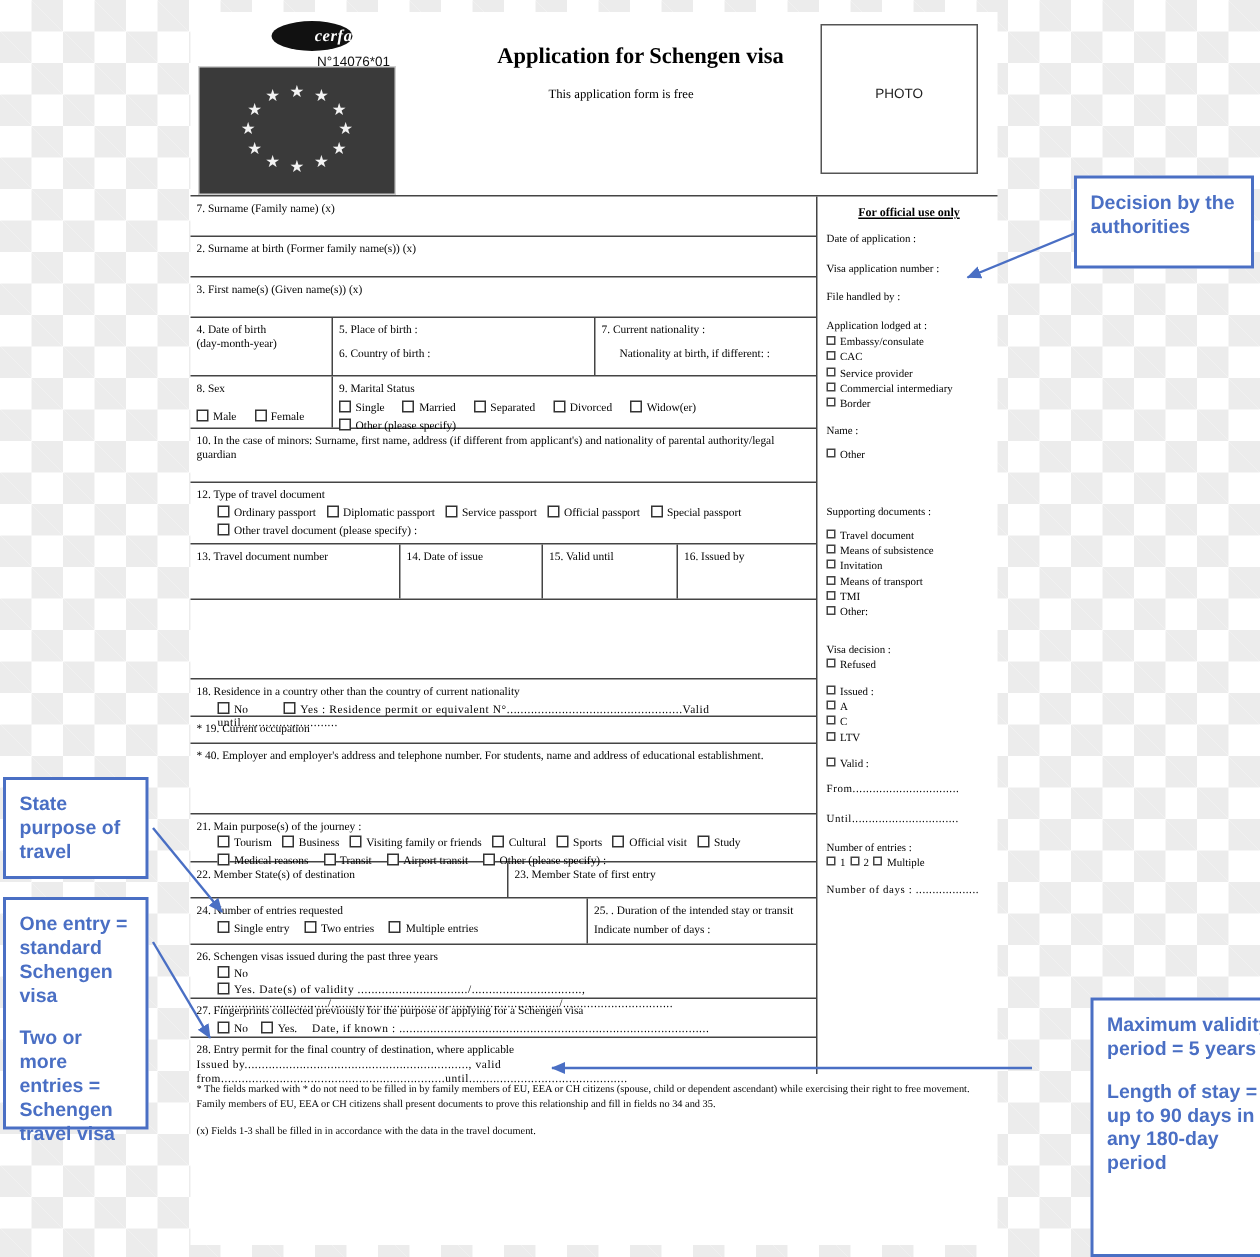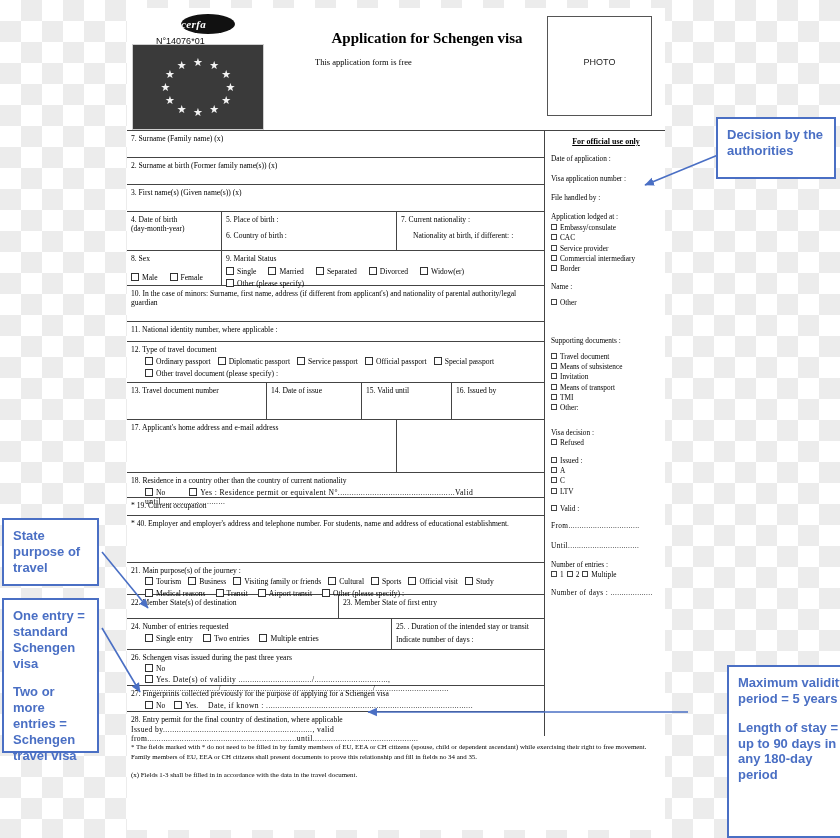--- a/index.html
+++ b/index.html
@@ -12,41 +12,41 @@
       linear-gradient(45deg,#ececec 25%,transparent 25%,transparent 75%,#ececec 75%);
     background-size:42px 42px;
     background-position:0 0, 21px 21px;
   }
   .doc{
     position:absolute;left:127px;top:8px;width:538px;height:822px;
     background:#ffffff;
   }
   
   .hdr{position:relative;height:122px;}
-  .cerfa-wrap{position:absolute;left:29px;top:6px;width:104px;text-align:left;}
+  .cerfa-wrap{position:absolute;left:29px;top:6px;width:104px;text-align:right;}
   .cerfa-oval{
     width:54px;height:20px;border-radius:50%;background:#111;margin:0 auto;
     color:#fff;font-style:italic;font-weight:bold;font-size:11px;
     line-height:20px;letter-spacing:.4px;font-family:"Liberation Serif",serif;
   }
   .cerfa-no{font-family:"Liberation Sans",sans-serif;font-size:9px;color:#111;margin-top:2px;}
   .euflag{
     position:absolute;left:5px;top:36px;width:130px;height:84px;background:#3a3a3a;
     border:1px solid #cfcfcf;
   }
   .euflag .star{
     position:absolute;color:#f3f3f3;font-size:11px;line-height:11px;
     transform:translate(-50%,-50%);
   }
   .title-main{
     position:absolute;left:185px;top:22px;width:230px;text-align:center;
     font-size:15px;font-weight:bold;
   }
   .title-sub{
-    position:absolute;left:188px;top:49px;width:230px;font-size:8.5px;
+    position:absolute;left:172px;top:49px;width:230px;text-align:center;font-size:8.5px;
   }
   .photobox{
     position:absolute;left:420px;top:8px;width:105px;height:100px;
     border:1px solid #555;
     display:flex;align-items:flex-start;justify-content:center;padding-top:40px;
     box-sizing:border-box;
     font-family:"Liberation Sans",sans-serif;font-size:9px;color:#222;
   }
   
   .body{position:relative;display:flex;border-top:1px solid #444;}
@@ -151,41 +151,37 @@
           <div style="margin-top:4px" id="f9opts"><span style="margin-right: 12px; white-space: nowrap;"><span class="cb"></span><span>Single</span></span><span style="margin-right: 12px; white-space: nowrap;"><span class="cb"></span><span>Married</span></span><span style="margin-right: 12px; white-space: nowrap;"><span class="cb"></span><span>Separated</span></span><span style="margin-right: 12px; white-space: nowrap;"><span class="cb"></span><span>Divorced</span></span><span style="margin-right: 12px; white-space: nowrap;"><span class="cb"></span><span>Widow(er)</span></span></div>
           <div style="margin-top:3px">
             <span><span class="cb"></span></span><span>Other (please specify)</span>
           </div>
         </div>
       </div>
 
       <div class="row" style="height:36px">
         <span>10. In the case of minors: Surname, first name, address (if different from applicant's) and nationality of parental authority/legal guardian</span>
       </div>
-      <div class="row" style="height:20px">
-        <span>11. National identity number, where applicable :</span>
-      </div>
 
       <div class="row" style="height:41px">
         <div>12. Type of travel document</div>
         <div class="ind" style="margin-top:3px" id="f12opts"><span style="margin-right: 7px; white-space: nowrap;"><span class="cb"></span><span>Ordinary passport</span></span><span style="margin-right: 7px; white-space: nowrap;"><span class="cb"></span><span>Diplomatic passport</span></span><span style="margin-right: 7px; white-space: nowrap;"><span class="cb"></span><span>Service passport</span></span><span style="margin-right: 7px; white-space: nowrap;"><span class="cb"></span><span>Official passport</span></span><span style="margin-right: 7px; white-space: nowrap;"><span class="cb"></span><span>Special passport</span></span></div>
         <div class="ind" style="margin-top:3px">
           <span><span class="cb"></span></span><span>Other travel document (please specify) :</span>
         </div>
       </div>
 
       <div class="cols" style="border-bottom:1px solid #444;height:36px">
         <div class="vb" style="width:140px"><span>13.  Travel document number</span></div>
         <div class="vb" style="width:95px"><span>14. Date of issue</span></div>
         <div class="vb" style="width:90px"><span>15. Valid until</span></div>
         <div style="width:92px"><span>16. Issued by</span></div>
       </div>
 
       <div class="cols" style="border-bottom:1px solid #444;height:52px">
-        <div class="vb" style="width:270px"><span>17. Applicant's home address and e-mail address</span></div>
       </div>
 
       <div class="row" style="height:25px">
         <div>18.  Residence in a country other than the country of current nationality</div>
         <div class="ind" style="margin-top:3px">
           <span><span class="cb"></span></span><span>No</span>
           <span style="margin-left:22px"><span class="cb"></span></span><span class="dots">Yes :  Residence permit or equivalent N°...................................................Valid until............................</span>
         </div>
       </div>
 

